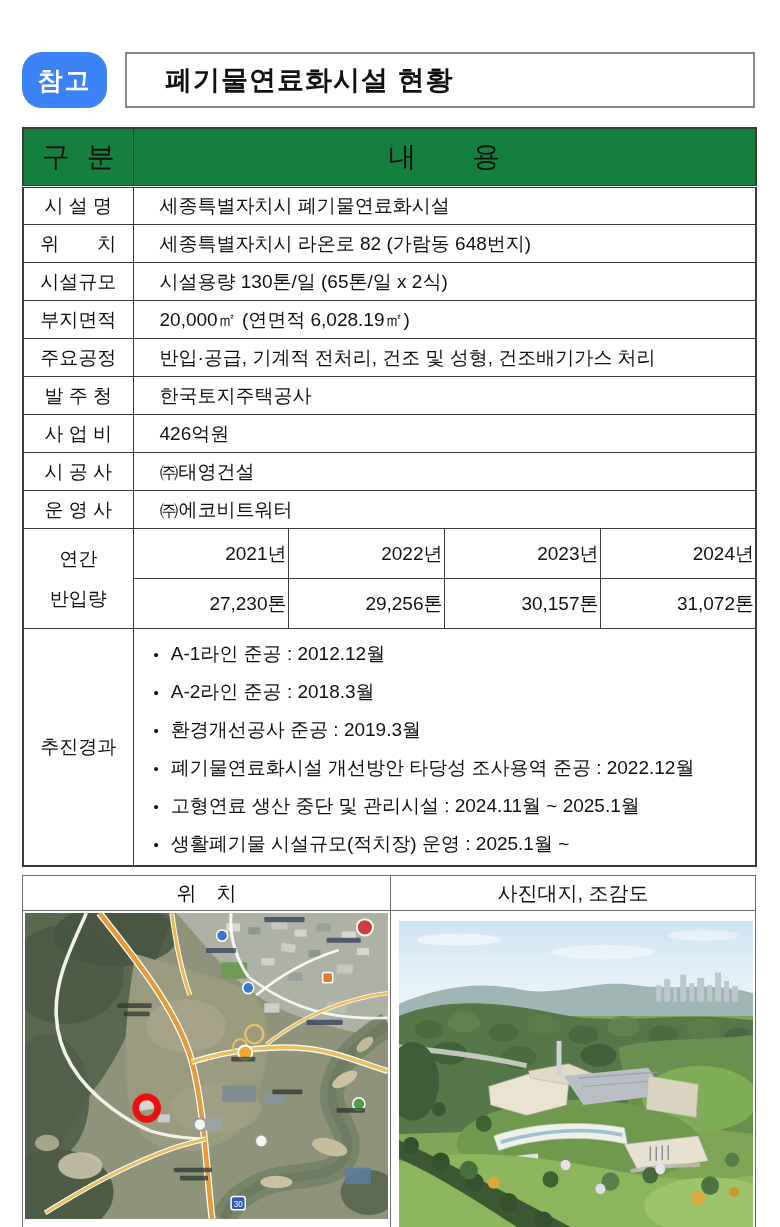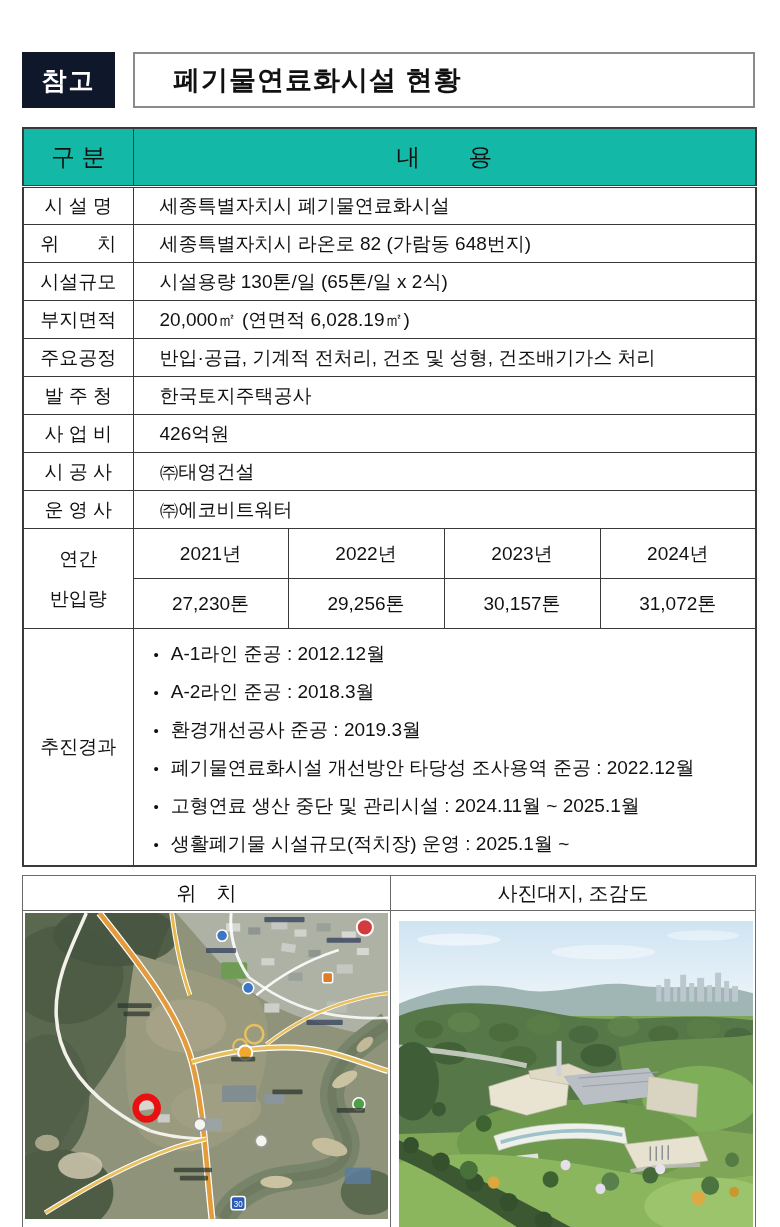--- a/index.html
+++ b/index.html
@@ -1,34 +1,34 @@
 <!DOCTYPE html>
 <html><head>
 <meta charset="utf-8">
 <style>
   html,body{margin:0;padding:0;background:#fff;}
   .page{position:relative;width:780px;height:1227px;background:#ffffff;overflow:hidden;
         font-family:"Liberation Sans","DejaVu Sans",sans-serif;color:#111;}
   
   .hdr{position:absolute;left:22px;top:52px;width:733px;height:56px;display:flex;align-items:stretch;}
-  .badge{width:93px;background:#0f172a;color:#fff;font-size:25px;font-weight:bold;
-         display:flex;align-items:center;justify-content:center;letter-spacing:2px;flex:0 0 auto;}
+  .badge{width:85px;background:#3b82f6;color:#fff;font-size:25px;font-weight:bold;
+         display:flex;align-items:center;justify-content:center;letter-spacing:2px;flex:0 0 auto;border-radius:20px;}
   .titlebox{margin-left:18px;flex:1;border:2px solid #8a8a8a;box-sizing:border-box;background:#fff;
             display:flex;align-items:center;padding-left:38px;font-size:27px;font-weight:bold;letter-spacing:1px;}
   
   .tblwrap{position:absolute;left:22px;top:127px;width:733px;}
   table.main{border-collapse:collapse;width:733px;table-layout:fixed;border:2px solid #3a3a3a;}
   table.main td,table.main th{border:1px solid #3a3a3a;font-weight:normal;font-size:19px;
         overflow:hidden;white-space:nowrap;}
-  table.main th{background:#14b8a6;height:54px;font-size:24px;border-bottom:3px double #3a3a3a;}
+  table.main th{background:#15803d;height:54px;font-size:28px;border-bottom:3px double #3a3a3a;font-family:Liberation Mono, monospace;}
   td.lab{width:110px;text-align:center;}
   td.val{padding-left:26px;text-align:left;}
   tr.r{height:38px;}
   tr.ry{height:50px;}
-  td.yc{text-align:center;}
+  td.yc{text-align:right;}
   td.prog{white-space:normal;vertical-align:middle;padding:6px 4px 2px 0;}
   .bl{display:flex;align-items:center;height:38px;padding-left:20px;font-size:19px;white-space:nowrap;}
   .bl::before{content:"•";margin-right:12px;font-size:15px;}
   
   .botwrap{position:absolute;left:22px;top:875px;width:733px;}
   table.media{border-collapse:collapse;width:733px;table-layout:fixed;}
   table.media td{border:1px solid #6a6a6a;}
   td.mhead{height:32px;text-align:center;font-size:20px;background:#fff;}
   td.imgcell{height:306px;padding:2px;vertical-align:top;}
   td.imgcell.right{padding:10px 2px 4px 8px;}

